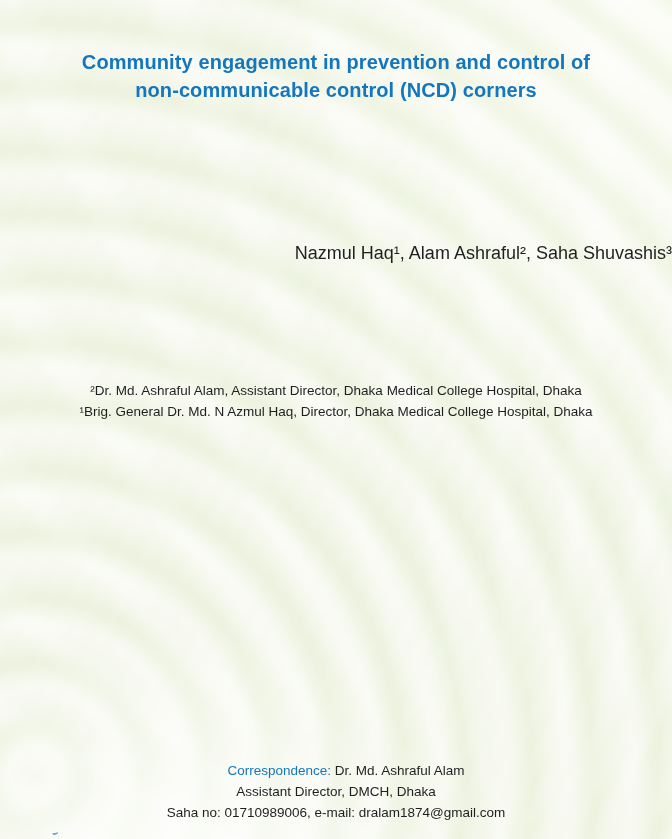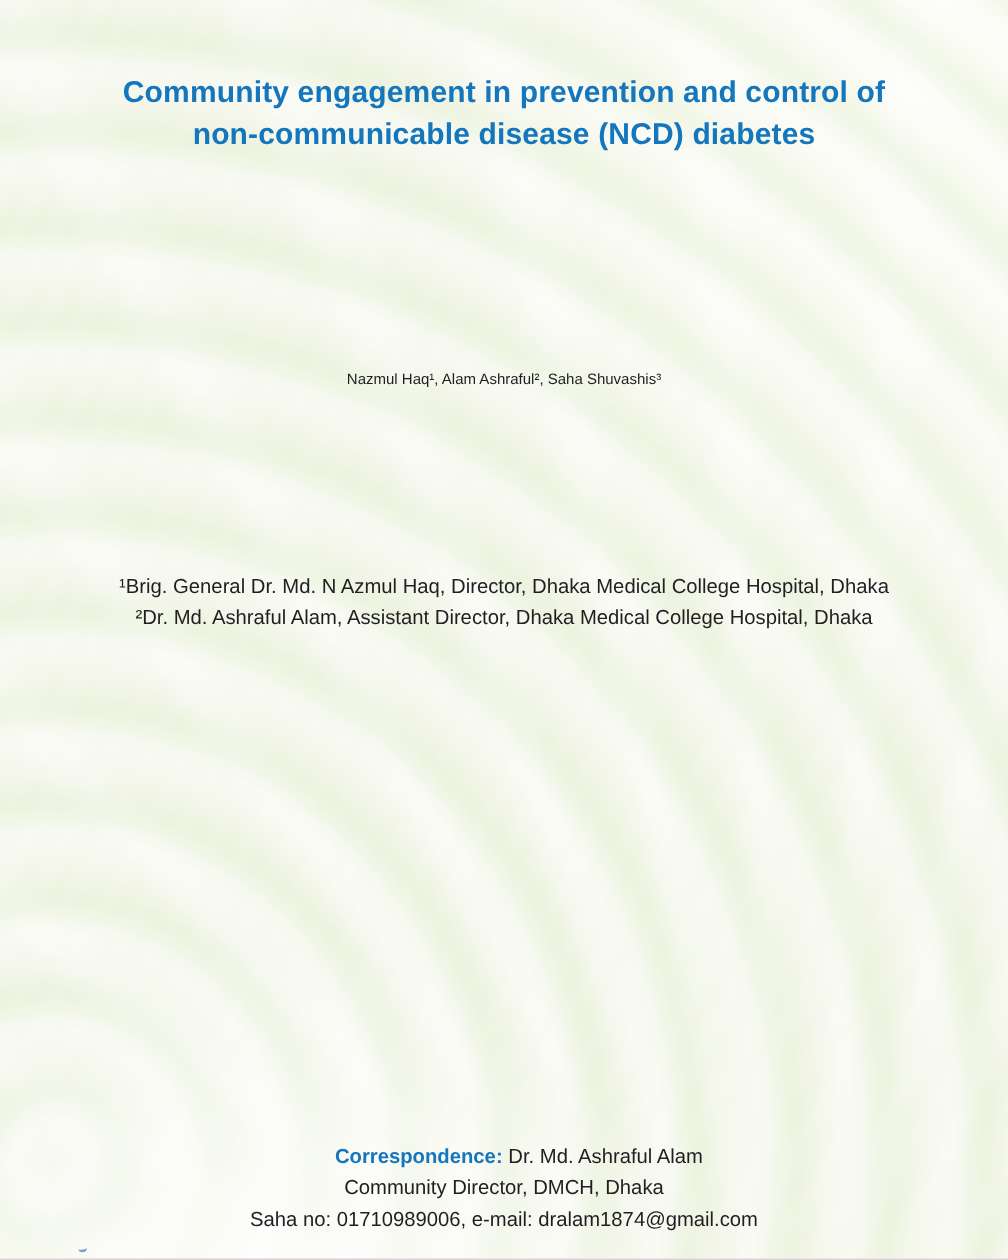--- a/index.html
+++ b/index.html
@@ -5,21 +5,21 @@
   html, body {
     margin: 0;
     padding: 0;
     background: #ffffff;
   }
   .page {
     position: relative;
     width: 672px;
     height: 839px;
     overflow: hidden;
-    background-color: #5eead4;
+    background-color: #fde047;
     font-family: "Liberation Sans", sans-serif;
   }
   
   .bg-swirl {
     position: absolute;
     top: -24px; left: -24px; right: -24px; bottom: -24px;
     filter: blur(6px);
     background-color: #f2f5e7;
     background-image:
       radial-gradient(circle at 28% 104%, rgba(255,255,255,0.95) 0%, rgba(255,255,255,0.0) 26%),
@@ -47,22 +47,22 @@
     font-weight: bold;
     line-height: 28px;
     color: #1476bd;
     letter-spacing: 0.1px;
   }
   .title .title-line { display: block; }
 
   .authors {
     top: 243px;
     margin: 0;
-    text-align: center;
-    font-size: 10px;
+    text-align: right;
+    font-size: 18px;
     line-height: 21px;
     color: #1f1f21;
   }
 
   .affiliations {
     top: 380px;
     text-align: center;
     font-size: 13.5px;
     line-height: 21.3px;
     color: #1f1f21;
@@ -72,21 +72,21 @@
   .correspondence {
     top: 760px;
     text-align: center;
     font-size: 13.5px;
     line-height: 21px;
     color: #1f1f21;
   }
   .correspondence p { margin: 0; }
   .corr-label {
     color: #1476bd;
-    font-weight: bold;
+    font-weight: normal;
     margin-left: 20px;
   }
 
   .stray-mark {
     position: absolute;
     left: 52px;
     top: 829px;
     width: 6px;
     height: 4px;
     border-bottom: 2px solid #4f83c4;
@@ -98,34 +98,34 @@
 </style>
 </head>
 <body>
 
 <div class="page">
 
   <div class="bg-swirl"></div>
 
   <h1 class="title layer">
     <span class="title-line">Community engagement in prevention and control of</span>
-    <span class="title-line">non-communicable disease (NCD) diabetes</span>
+    <span class="title-line">non-communicable control (NCD) corners</span>
   </h1>
 
   <p class="authors layer">Nazmul Haq¹, Alam Ashraful², Saha Shuvashis³</p>
 
   <div class="affiliations layer">
+    <p>²Dr. Md. Ashraful Alam, Assistant Director, Dhaka Medical College Hospital, Dhaka</p>
     <p>¹Brig. General Dr. Md. N Azmul Haq, Director, Dhaka Medical College Hospital, Dhaka</p>
-    <p>²Dr. Md. Ashraful Alam, Assistant Director, Dhaka Medical College Hospital, Dhaka</p>
   </div>
 
   <div class="correspondence layer">
     <p>
       <span class="corr-label">Correspondence:</span>
       <span>Dr. Md. Ashraful Alam</span>
     </p>
-    <p>Community Director, DMCH, Dhaka</p>
+    <p>Assistant Director, DMCH, Dhaka</p>
     <p>Saha no: 01710989006, e-mail: dralam1874@gmail.com</p>
   </div>
 
   <div class="stray-mark"></div>
 
 </div>
 
 </body></html>

